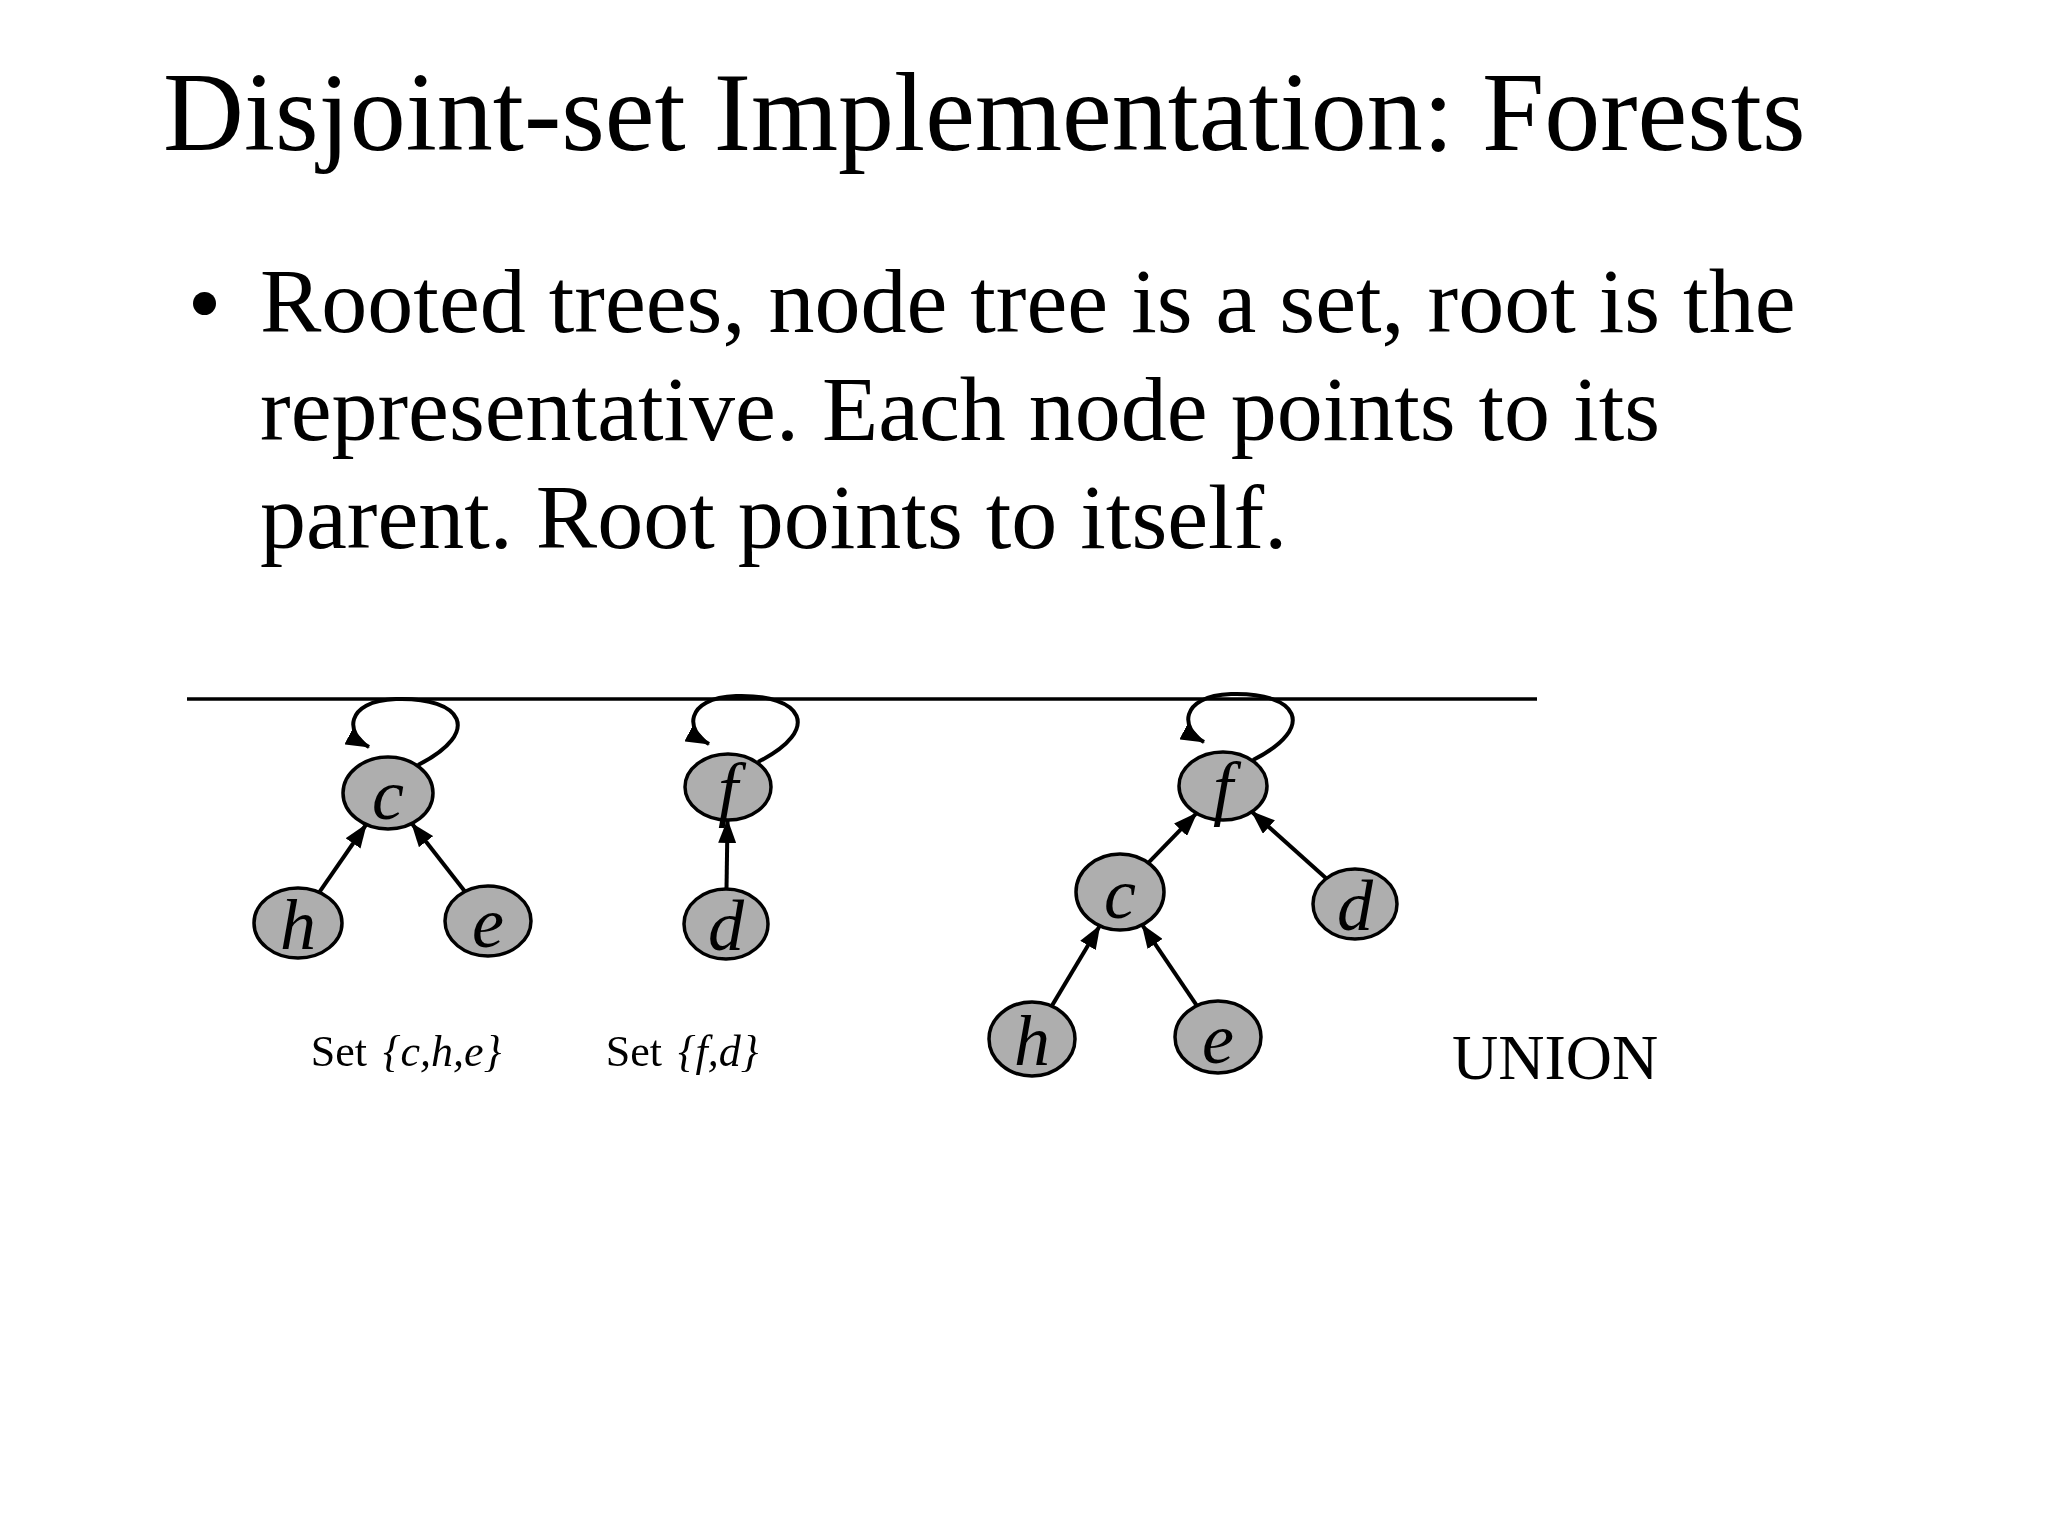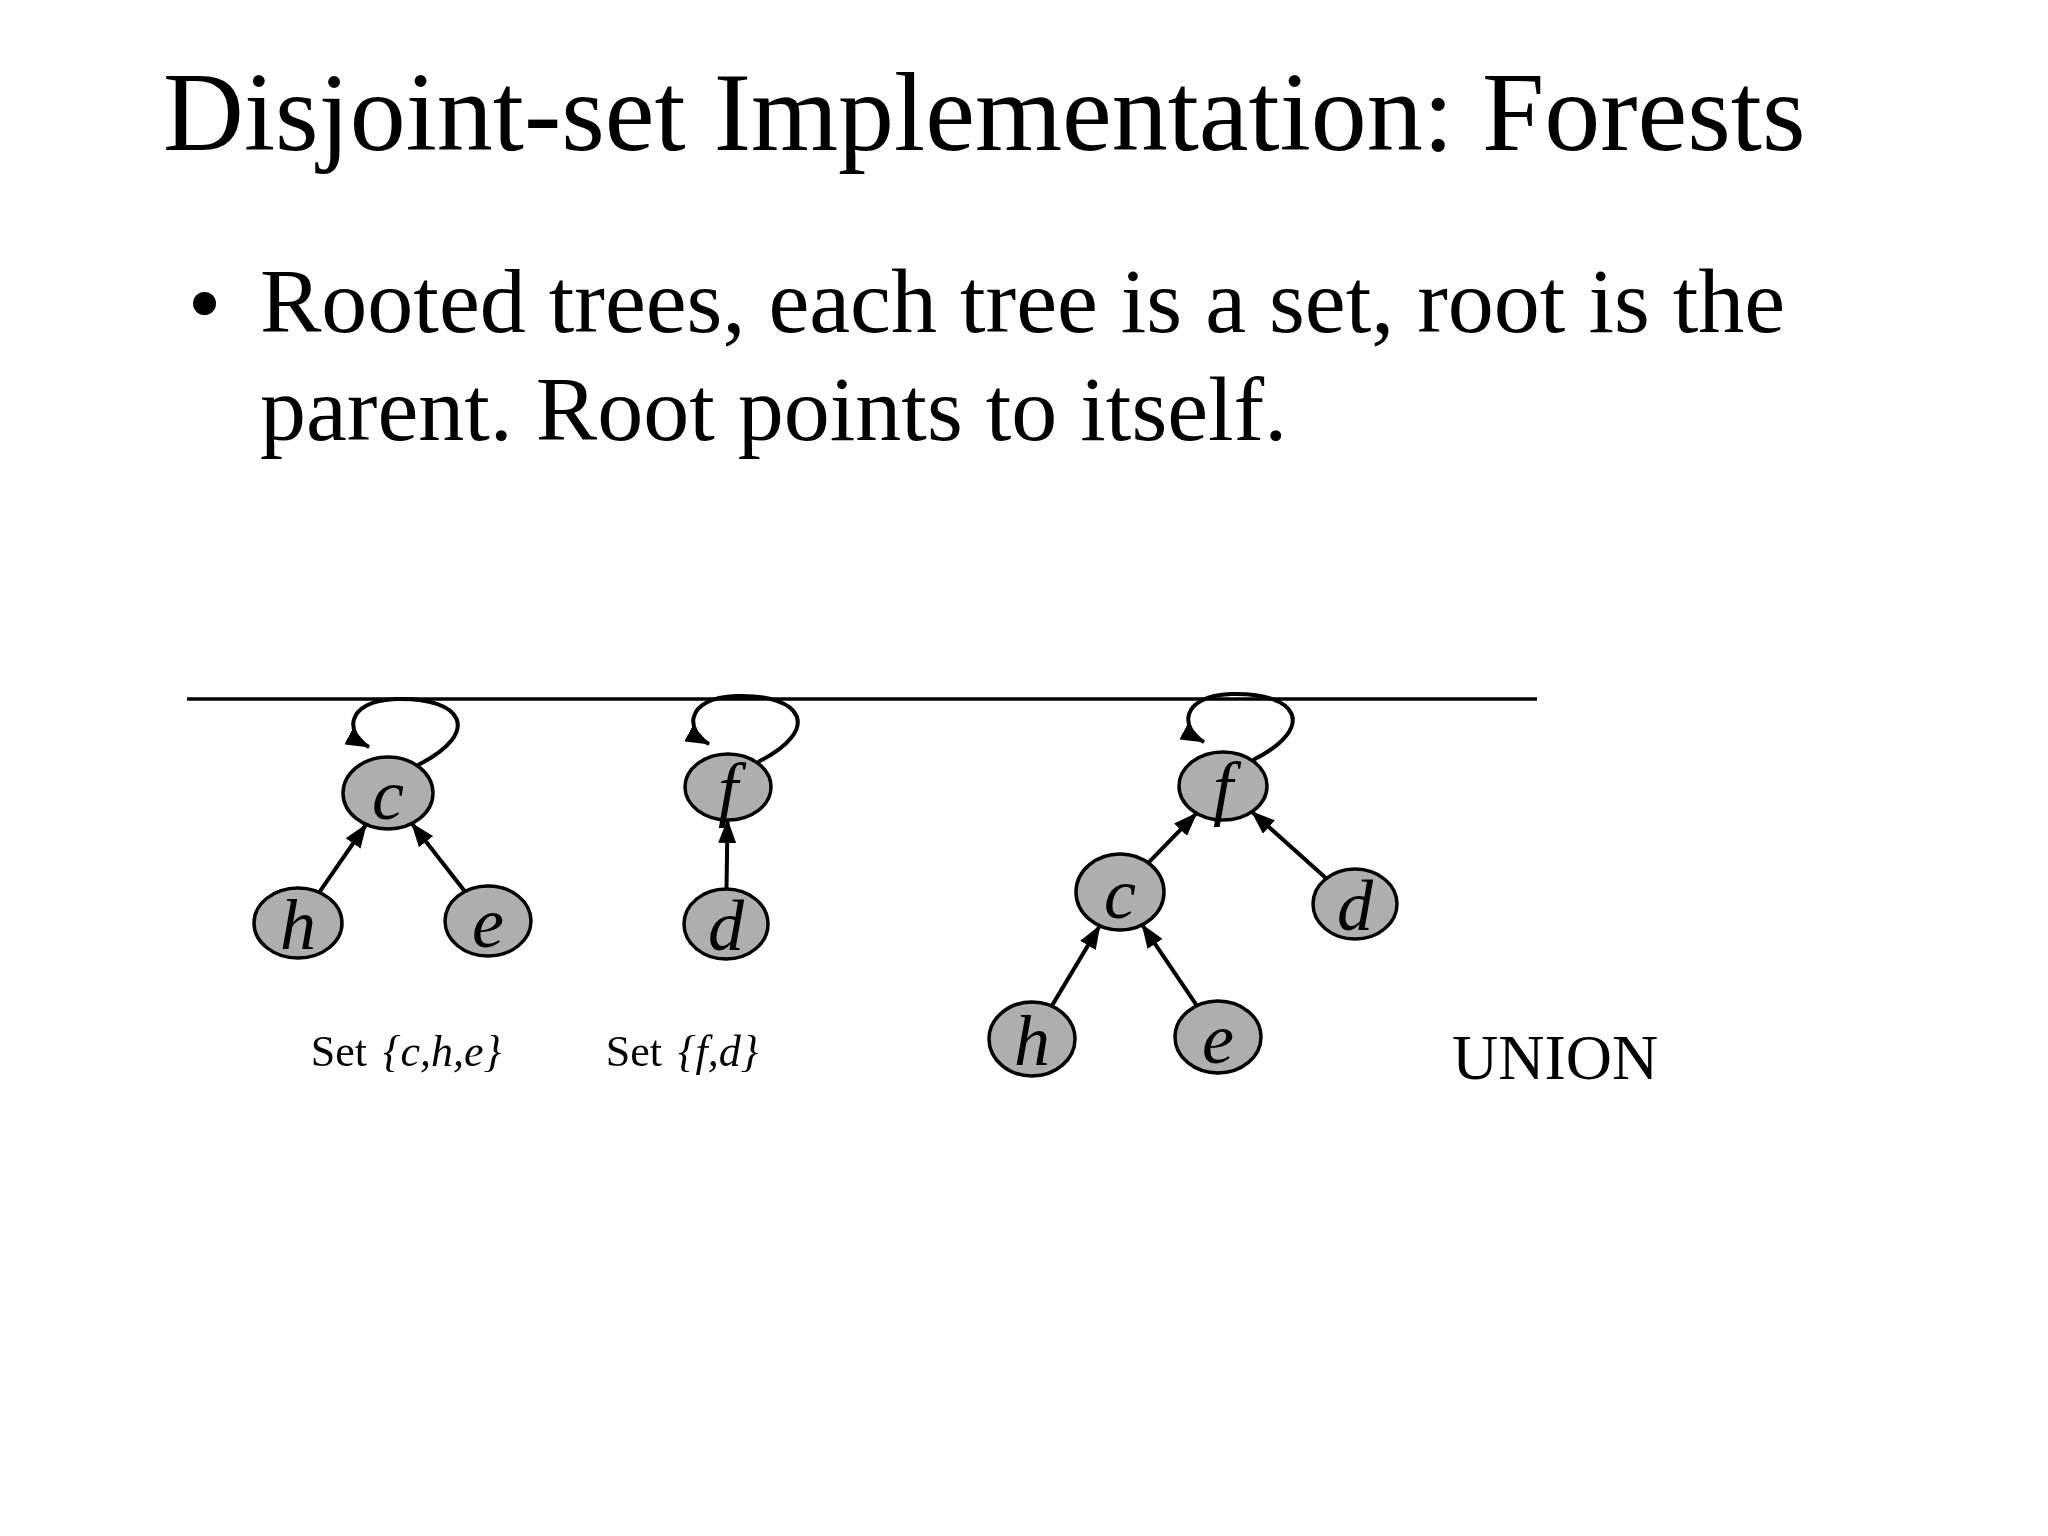--- a/index.html
+++ b/index.html
@@ -48,21 +48,22 @@
 </style>
 </head>
 <body>
 
 <div class="slide">
 
   <h1 class="title">Disjoint-set Implementation: Forests</h1>
 
   <div class="bullet-dot"></div>
   <div class="bullet-text" id="bullet-text">
-      <div>Rooted trees, each tree is a set, root is the</div>
+      <div>Rooted trees, node tree is a set, root is the</div>
+      <div>representative. Each node points to its</div>
       <div>parent. Root points to itself.</div>
     </div>
 
   <svg id="diagram" viewBox="0 0 2048 1536" xmlns="http://www.w3.org/2000/svg">
       <defs>
         <marker id="arrow" viewBox="0 0 24 18" markerWidth="24" markerHeight="18" markerUnits="userSpaceOnUse" refX="23" refY="9" orient="auto">
           <path d="M0,0 L24,9 L0,18 Z" fill="#000000"></path>
         </marker>
       </defs>
       <line x1="187" y1="699" x2="1537" y2="699" stroke="#000000" stroke-width="3.5"></line>

